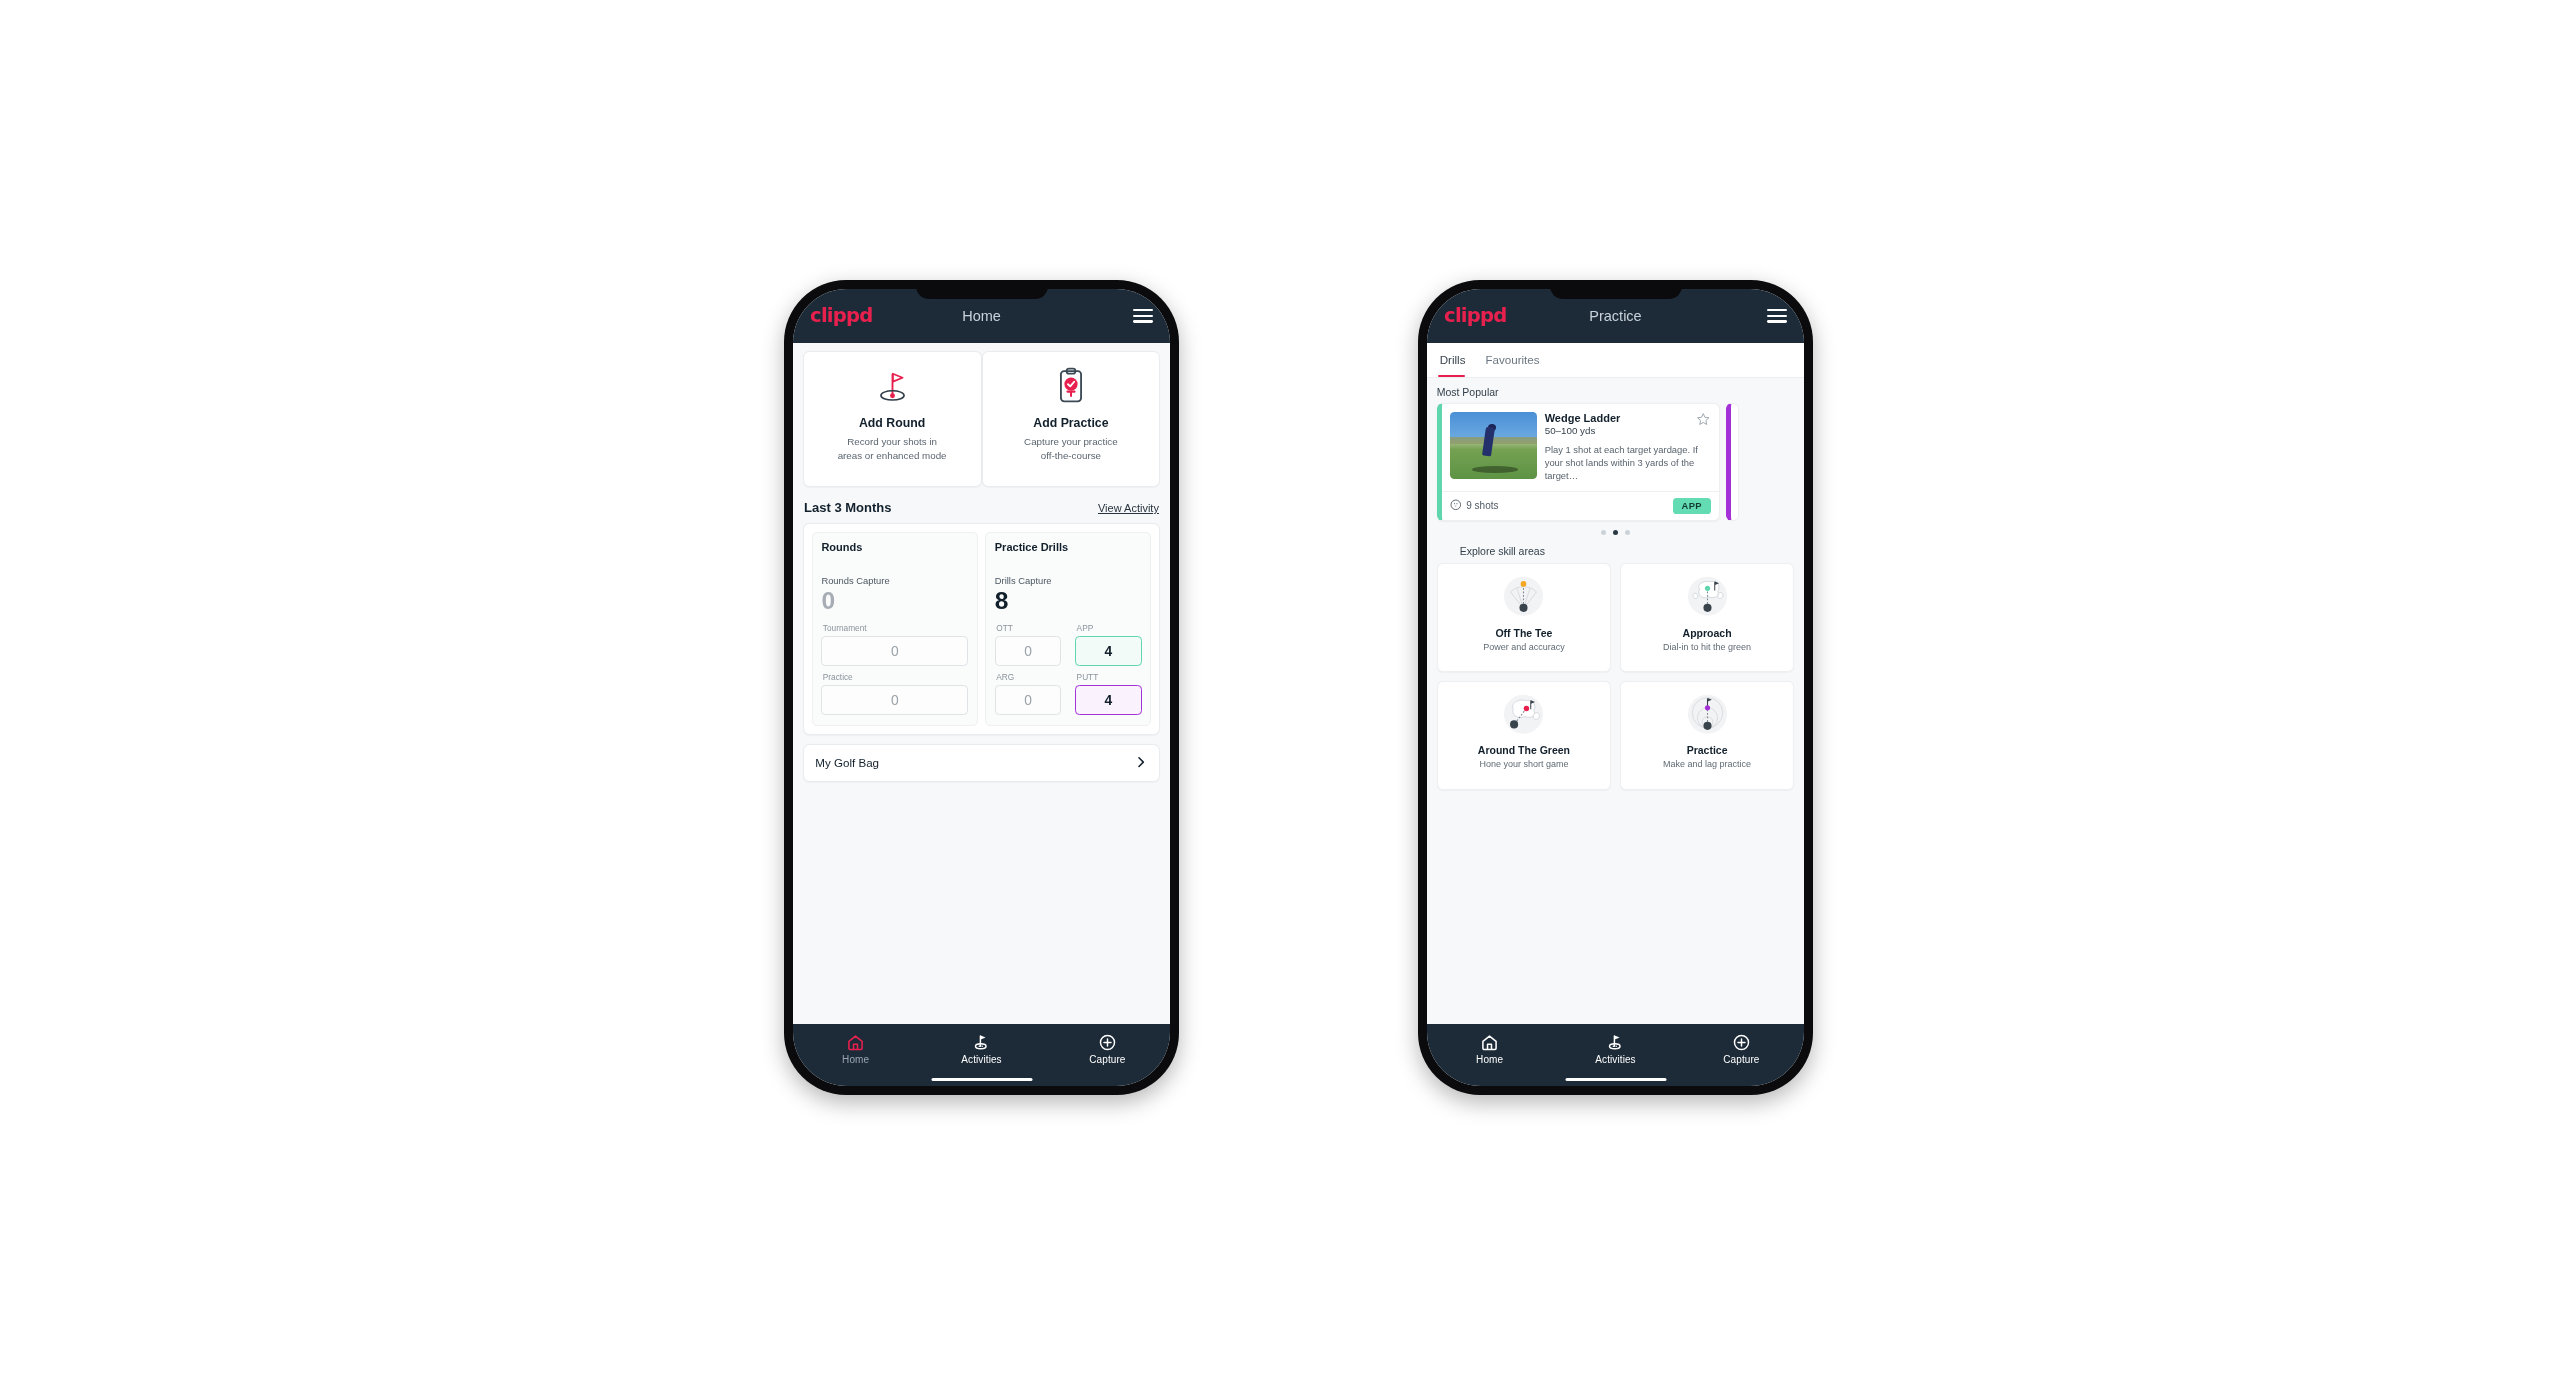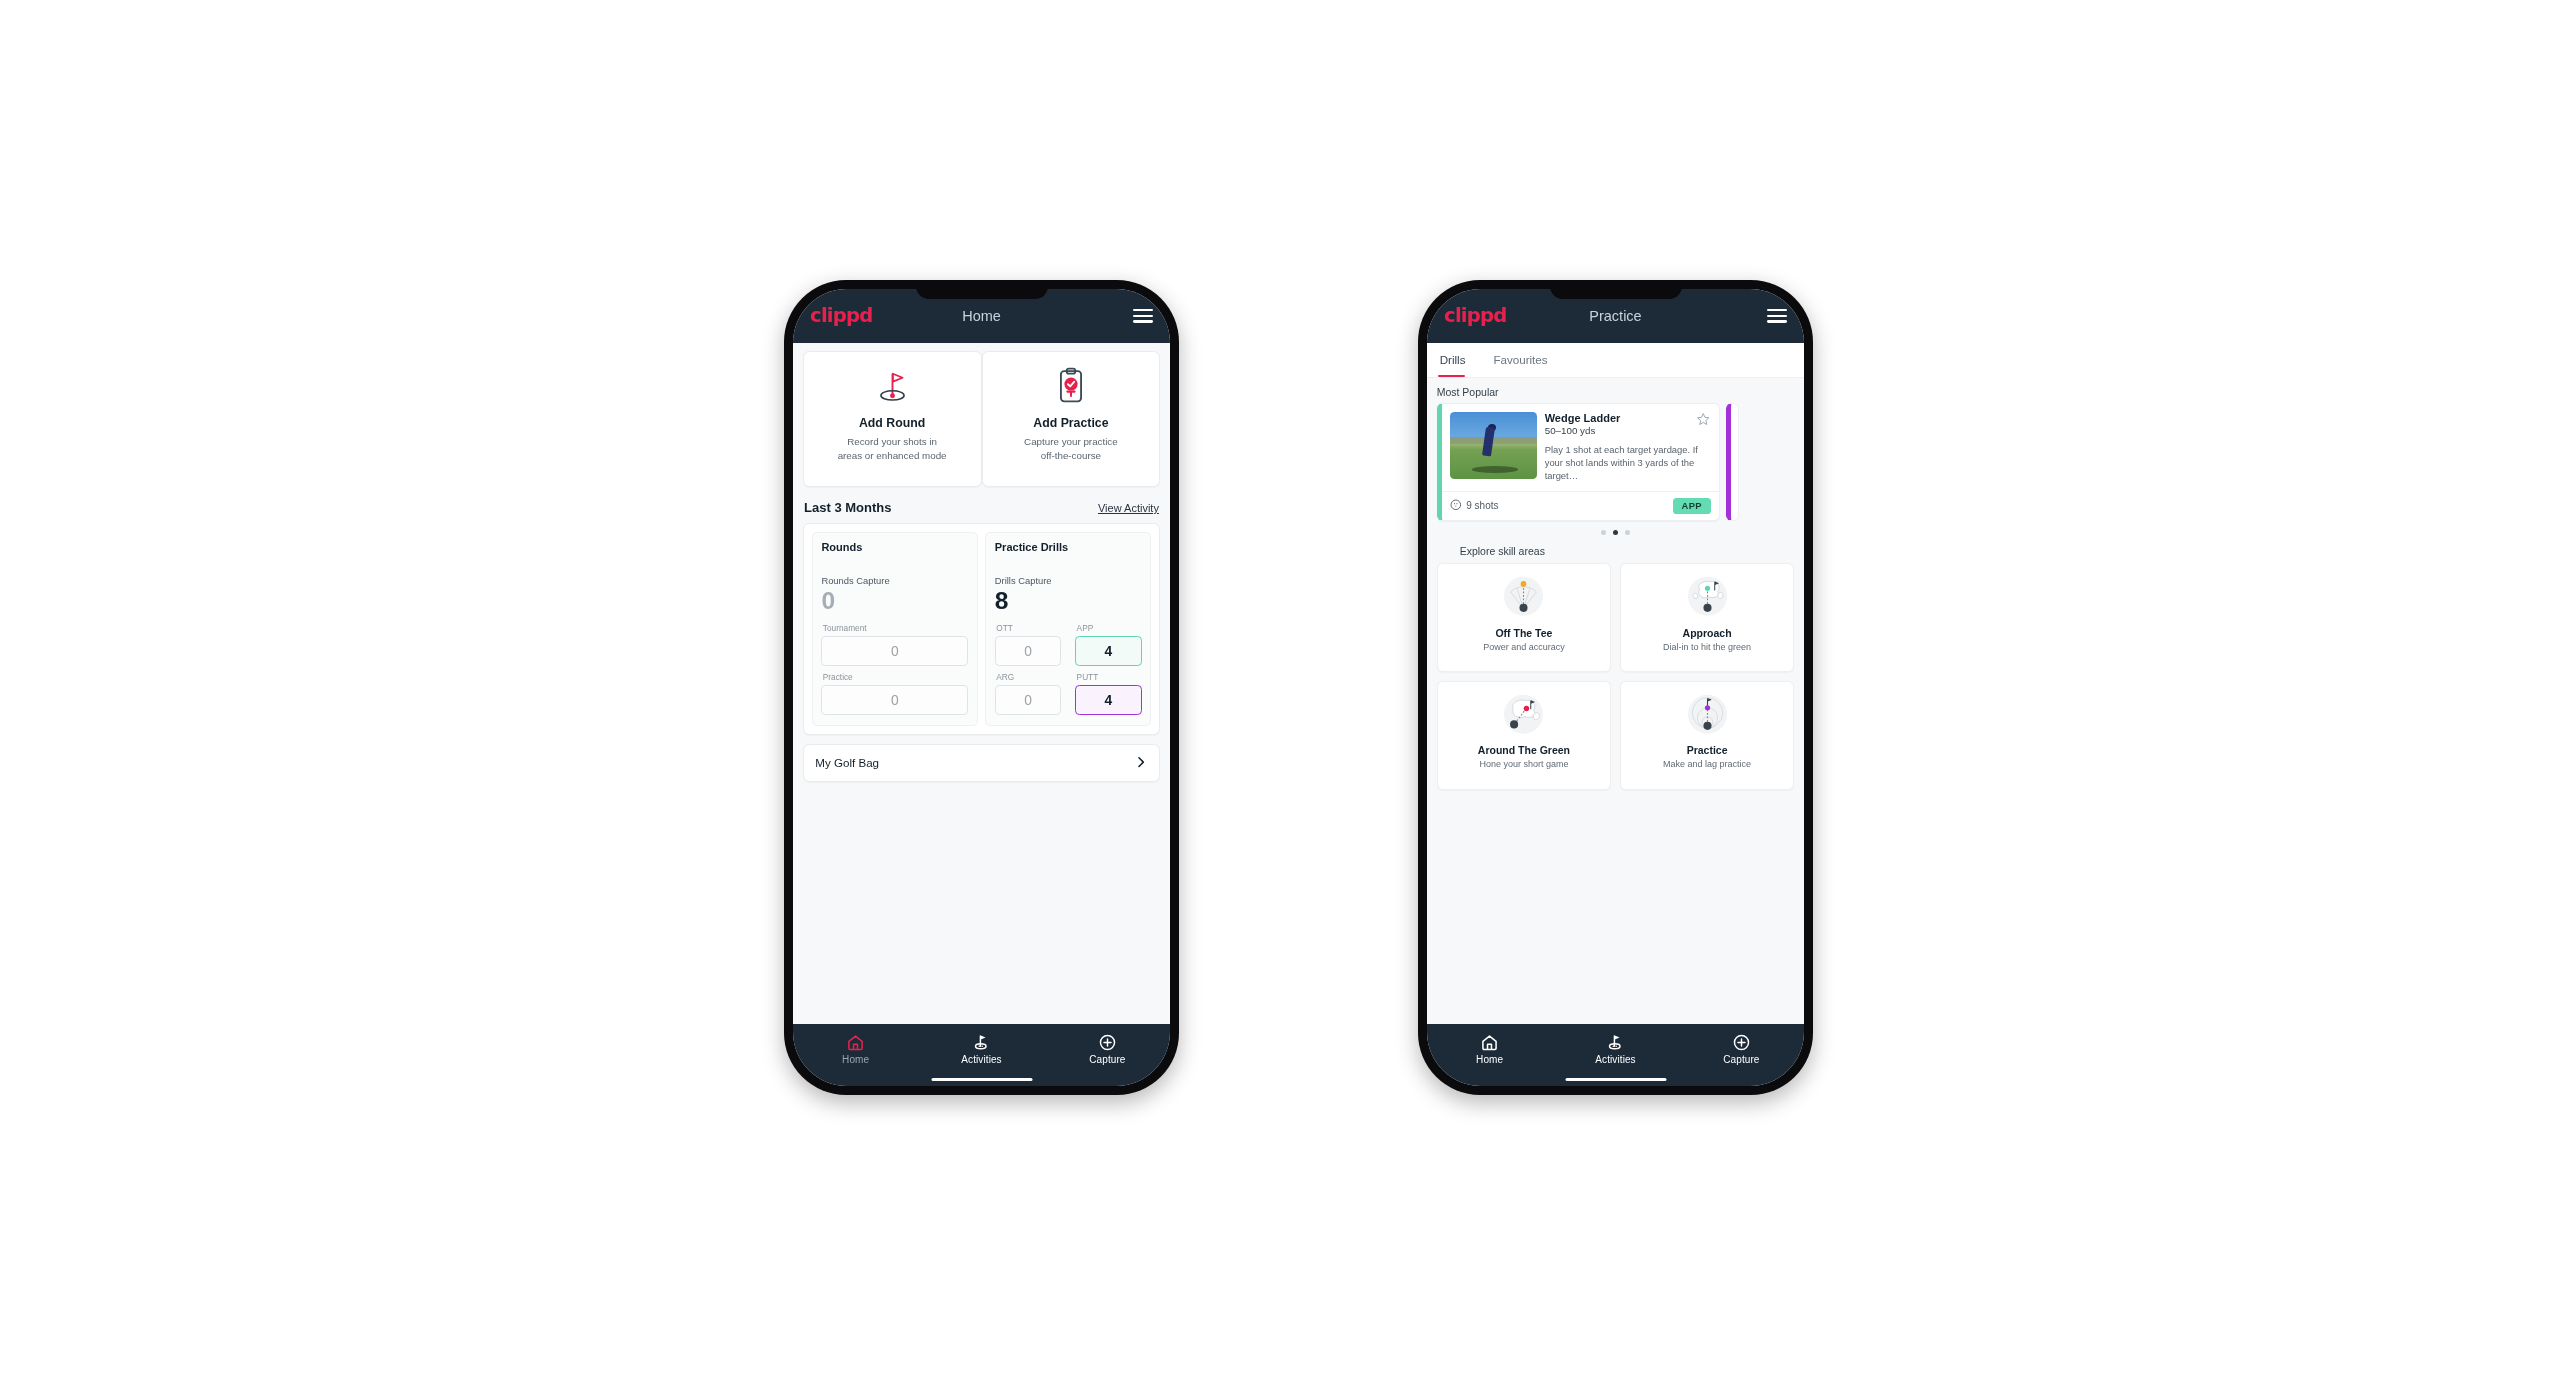--- a/index.html
+++ b/index.html
@@ -128,21 +128,21 @@
 
   .golfbag {
     margin-top: 8.7px; background: #ffffff; border: 0.7px solid #e9ecee; border-radius: 6.5px;
     height: 38px; display: flex; align-items: center; padding: 0 11.6px;
     box-shadow: 0 0.7px 1.4px rgba(16,24,40,.04);
   }
   .golfbag-label { font-size: 11.6px; color: #12202c; }
   .chev { margin-left: auto; }
 
   
-  .tabs { background: #ffffff; display: flex; padding: 0 11.6px; border-bottom: 0.7px solid #eceff1; height: 35px; align-items: stretch; gap: 8px; }
+  .tabs { background: #ffffff; display: flex; padding: 0 11.6px; border-bottom: 0.7px solid #eceff1; height: 35px; align-items: stretch; }
   .tab { display: flex; align-items: center; padding: 0 10px; font-size: 11.6px; color: #6b7680; position: relative; }
   .tab:first-child { padding-left: 1.4px; }
   .tab.active { color: #38444f; }
   .tab.active::after {
     content: ""; position: absolute; left: 0; right: 10px; bottom: 0;
     height: 2.2px; background: #e8204e; border-radius: 1.4px;
   }
   .prac-pad { padding: 8px 10px 0 10px; }
   .label-sm { font-size: 10.5px; color: #323f4a; margin-bottom: 5.8px; }
 

